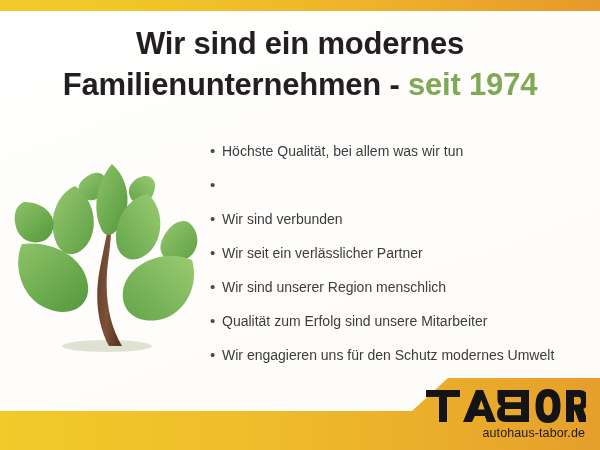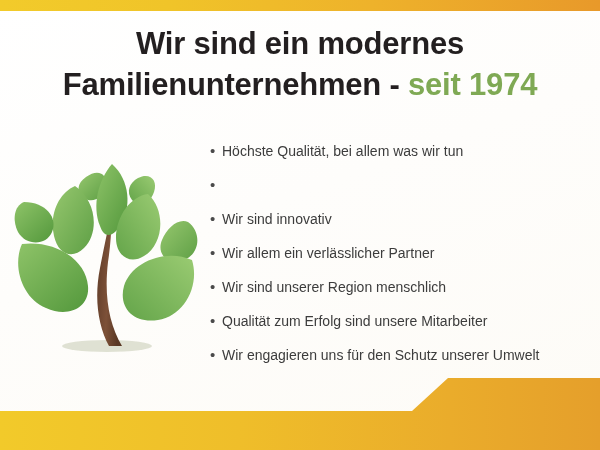--- a/index.html
+++ b/index.html
@@ -180,48 +180,65 @@
   <div class="bullets">
     <div class="bullet-row">
       <span class="bullet-dot">•</span>
       <span class="bullet-text">Höchste Qualität, bei allem was wir tun</span>
     </div>
     <div class="bullet-row">
       <span class="bullet-dot">•</span>
     </div>
     <div class="bullet-row">
       <span class="bullet-dot">•</span>
-      <span class="bullet-text">Wir sind innovativ</span>
-    </div>
-    <div class="bullet-row">
-      <span class="bullet-dot">•</span>
-      <span class="bullet-text">Wir allem ein verlässlicher Partner</span>
+      <span class="bullet-text">Wir sind verbunden</span>
+    </div>
+    <div class="bullet-row">
+      <span class="bullet-dot">•</span>
+      <span class="bullet-text">Wir seit ein verlässlicher Partner</span>
     </div>
     <div class="bullet-row">
       <span class="bullet-dot">•</span>
       <span class="bullet-text">Wir sind unserer Region menschlich</span>
     </div>
     <div class="bullet-row">
       <span class="bullet-dot">•</span>
       <span class="bullet-text">Qualität zum Erfolg sind unsere Mitarbeiter</span>
     </div>
     <div class="bullet-row">
       <span class="bullet-dot">•</span>
-      <span class="bullet-text">Wir engagieren uns für den Schutz unserer Umwelt</span>
+      <span class="bullet-text">Wir engagieren uns für den Schutz modernes Umwelt</span>
     </div>
   </div>
 
   <div class="bottom-band">
     <svg viewBox="0 0 600 90" width="600" height="90" preserveAspectRatio="none" xmlns="http://www.w3.org/2000/svg">
       <defs>
         <linearGradient id="bandgrad" x1="0" y1="0" x2="1" y2="0">
           <stop offset="0%" stop-color="#f2ca2a"></stop>
           <stop offset="40%" stop-color="#efbe2a"></stop>
           <stop offset="75%" stop-color="#eaac2b"></stop>
           <stop offset="100%" stop-color="#e59f2b"></stop>
         </linearGradient>
       </defs>
       <path d="M0 51 L 412 51 L 448 18 L 600 18 L 600 90 L 0 90 Z" fill="url(#bandgrad)"></path>
     </svg>
 
+    <div class="logo-wrap">
+      <svg class="logo-mark" viewBox="0 0 160 36" xmlns="http://www.w3.org/2000/svg">
+        <g fill="#141414">
+
+          <path d="M0 2 h34 v7 h-13 v25 h-8 V9 H0 Z"></path>
+
+          <path d="M46 34 h-9 L50 2 h7 l13 32 h-9 l-2.2-6 h-10 Z M52 21.5 h6.6 L55.3 12 Z"></path>
+
+          <path d="M103 2 v32 H80 q-9 0-9-8.5 v-0 q0-5 4.6-7.2 q-4.1-2-4.1-6.6 V2 Z M79 9 v5.2 h16 V9 Z M79 21 v6.3 h16 V21 Z"></path>
+
+          <path d="M122 1 q12.5 0 12.5 17 t-12.5 17 t-12.5-17 t12.5-17 Z M122 8.6 q-4.6 0-4.6 9.4 t4.6 9.4 t4.6-9.4 t-4.6-9.4 Z"></path>
+
+          <path d="M140 2 h14 q8 0 8 10 q0 7-4.6 9 L162 34 h-9 l-4.2-11.5 h-0.8 V34 h-8 Z M148 9 v7.5 h4.6 q2.4 0 2.4-3.8 t-2.4-3.7 Z"></path>
+        </g>
+      </svg>
+      <span class="logo-url">autohaus-tabor.de</span>
+    </div>
   </div>
 
 </div>
 
 </body></html>

